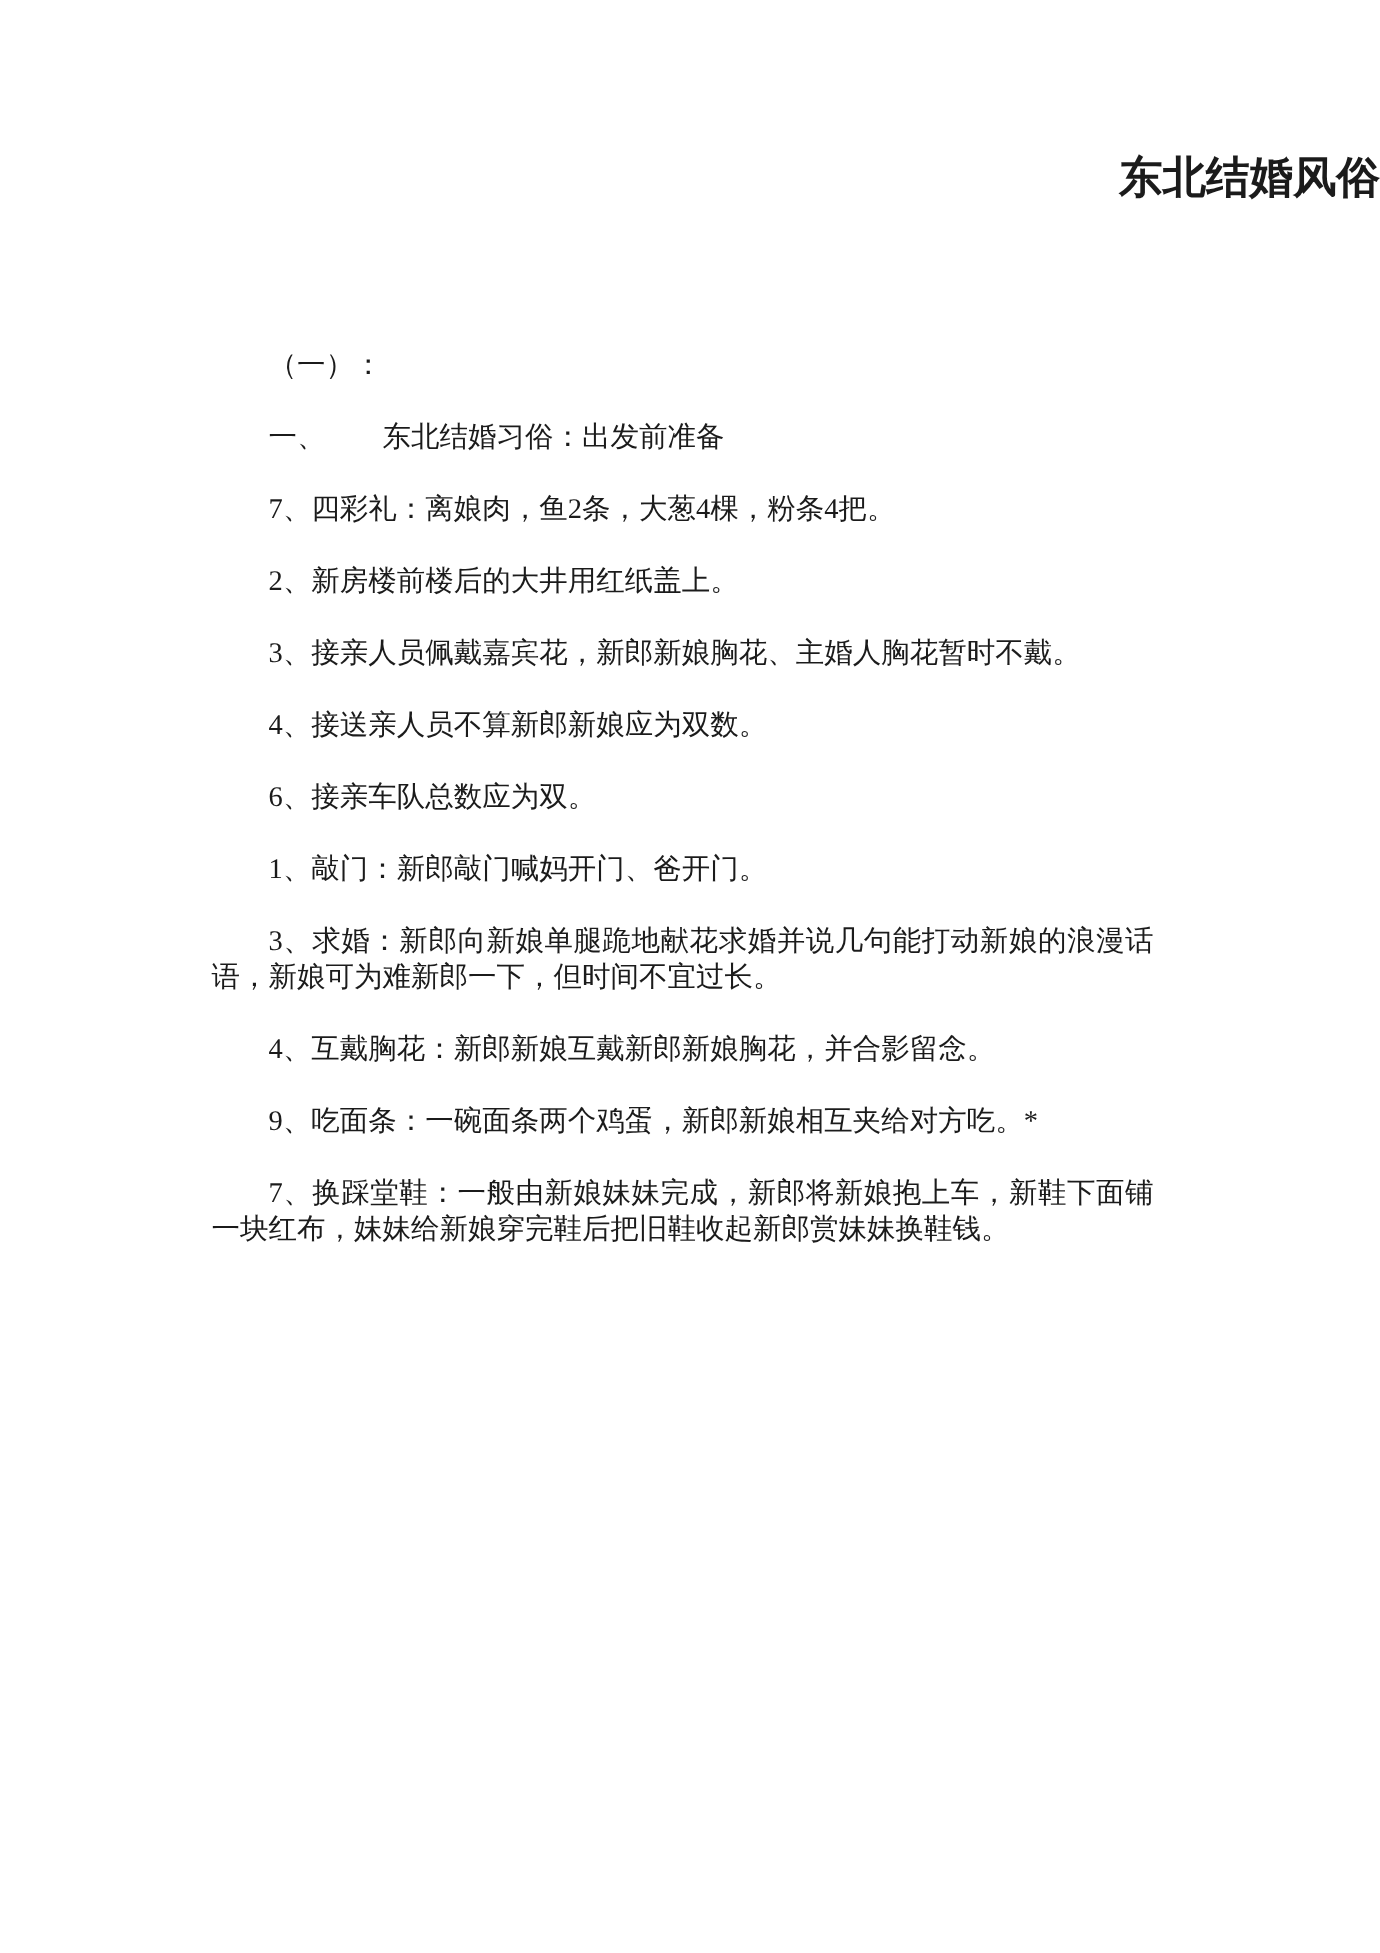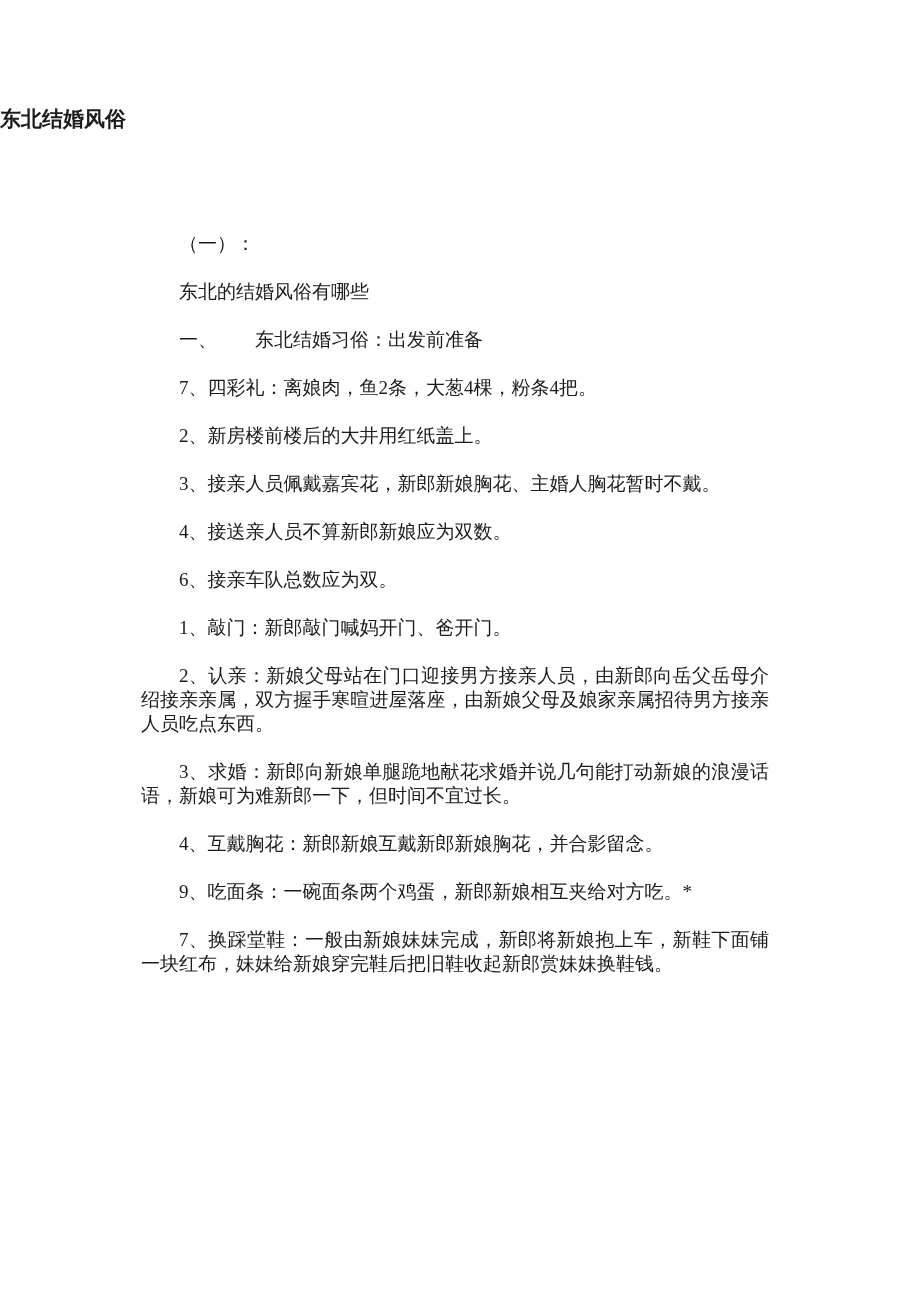--- a/index.html
+++ b/index.html
@@ -14,22 +14,22 @@
     background: #ffffff;
     overflow: hidden;
     font-family: "Liberation Serif", "DejaVu Serif", serif;
     color: #1b1b1b;
   }
   .doc-title {
     position: absolute;
     top: 103px;
     left: 0;
     width: 920px;
-    text-align: left;
-    font-size: 21px;
+    text-align: right;
+    font-size: 29px;
     font-weight: bold;
     line-height: 32px;
     margin: 0;
   }
   .doc-body {
     position: absolute;
     left: 141px;
     top: 232px;
     width: 628px;
     font-size: 19px;
@@ -42,27 +42,25 @@
     word-break: normal;
   }
 </style>
 </head>
 <body>
 
 <div class="page">
   <h1 class="doc-title">东北结婚风俗</h1>
   <div class="doc-body">
       <p>（一）：</p>
-      <p>东北的结婚风俗有哪些</p>
       <p>一、　　东北结婚习俗：出发前准备</p>
       <p>7、四彩礼：离娘肉，鱼2条，大葱4棵，粉条4把。</p>
       <p>2、新房楼前楼后的大井用红纸盖上。</p>
       <p>3、接亲人员佩戴嘉宾花，新郎新娘胸花、主婚人胸花暂时不戴。</p>
       <p>4、接送亲人员不算新郎新娘应为双数。</p>
       <p>6、接亲车队总数应为双。</p>
       <p>1、敲门：新郎敲门喊妈开门、爸开门。</p>
-      <p>2、认亲：新娘父母站在门口迎接男方接亲人员，由新郎向岳父岳母介绍接亲亲属，双方握手寒暄进屋落座，由新娘父母及娘家亲属招待男方接亲人员吃点东西。</p>
       <p>3、求婚：新郎向新娘单腿跪地献花求婚并说几句能打动新娘的浪漫话语，新娘可为难新郎一下，但时间不宜过长。</p>
       <p>4、互戴胸花：新郎新娘互戴新郎新娘胸花，并合影留念。</p>
       <p>9、吃面条：一碗面条两个鸡蛋，新郎新娘相互夹给对方吃。*</p>
       <p>7、换踩堂鞋：一般由新娘妹妹完成，新郎将新娘抱上车，新鞋下面铺一块红布，妹妹给新娘穿完鞋后把旧鞋收起新郎赏妹妹换鞋钱。</p>
     </div>
 </div>
 
 </body></html>

